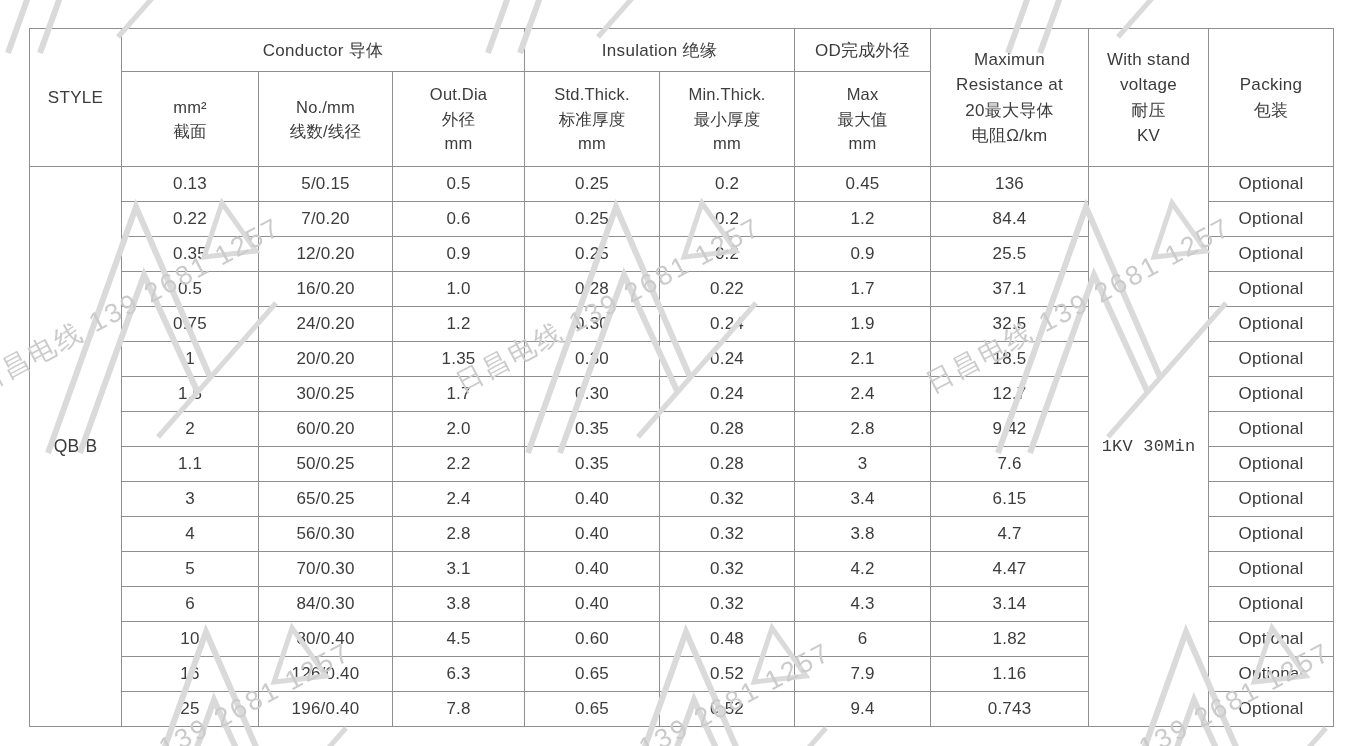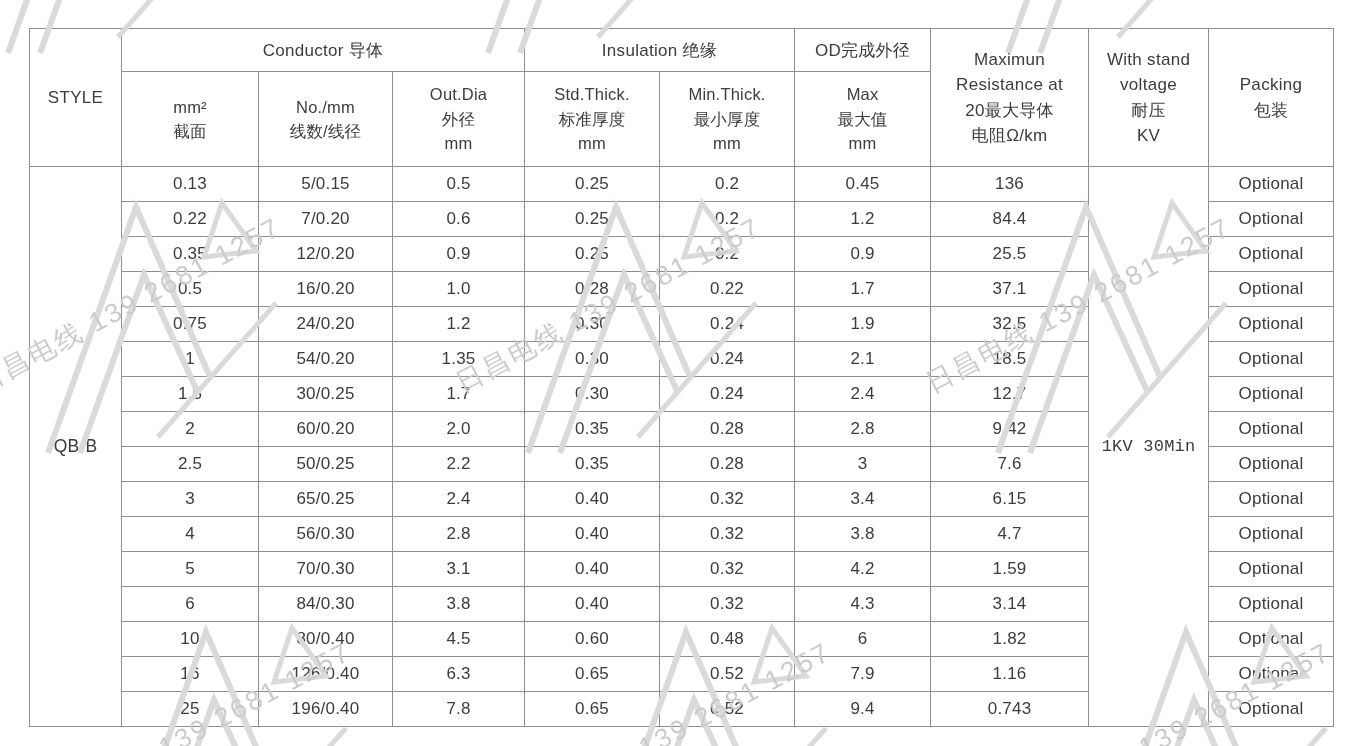--- a/index.html
+++ b/index.html
@@ -138,21 +138,21 @@
           <td>24/0.20</td>
           <td>1.2</td>
           <td>0.30</td>
           <td>0.24</td>
           <td>1.9</td>
           <td>32.5</td>
           <td>Optional</td>
         </tr>
         <tr>
           <td>1</td>
-          <td>54/0.20</td>
+          <td>20/0.20</td>
           <td>1.35</td>
           <td>0.30</td>
           <td>0.24</td>
           <td>2.1</td>
           <td>18.5</td>
           <td>Optional</td>
         </tr>
         <tr>
           <td>1.5</td>
           <td>30/0.25</td>
@@ -167,21 +167,21 @@
           <td>2</td>
           <td>60/0.20</td>
           <td>2.0</td>
           <td>0.35</td>
           <td>0.28</td>
           <td>2.8</td>
           <td>9.42</td>
           <td>Optional</td>
         </tr>
         <tr>
-          <td>2.5</td>
+          <td>1.1</td>
           <td>50/0.25</td>
           <td>2.2</td>
           <td>0.35</td>
           <td>0.28</td>
           <td>3</td>
           <td>7.6</td>
           <td>Optional</td>
         </tr>
         <tr>
           <td>3</td>
@@ -203,21 +203,21 @@
           <td>4.7</td>
           <td>Optional</td>
         </tr>
         <tr>
           <td>5</td>
           <td>70/0.30</td>
           <td>3.1</td>
           <td>0.40</td>
           <td>0.32</td>
           <td>4.2</td>
-          <td>1.59</td>
+          <td>4.47</td>
           <td>Optional</td>
         </tr>
         <tr>
           <td>6</td>
           <td>84/0.30</td>
           <td>3.8</td>
           <td>0.40</td>
           <td>0.32</td>
           <td>4.3</td>
           <td>3.14</td>

